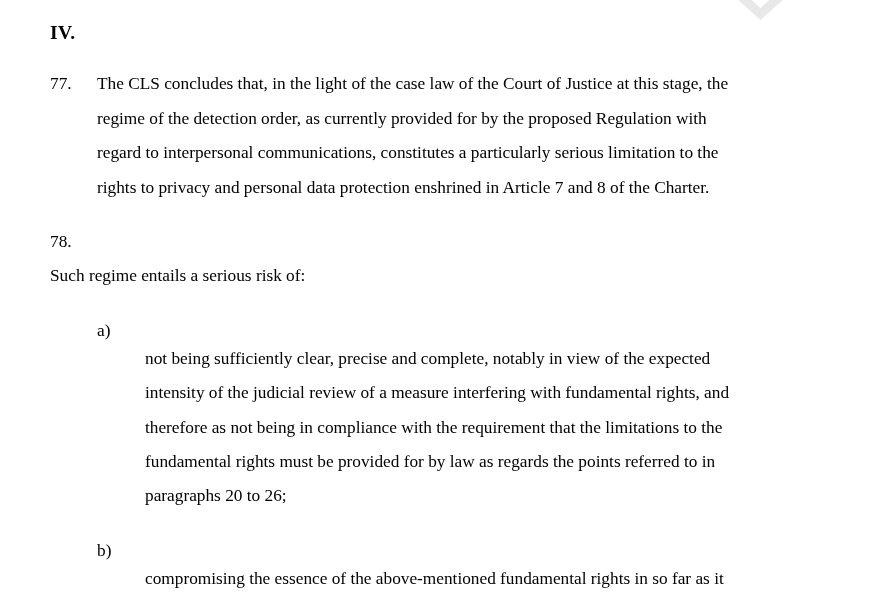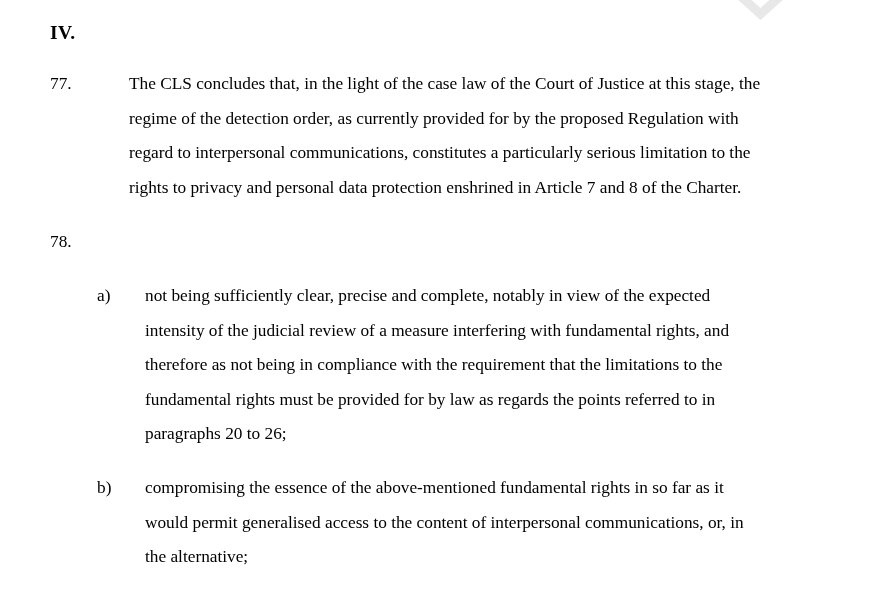--- a/index.html
+++ b/index.html
@@ -42,21 +42,20 @@
   }
   .heading .title {
     text-decoration: underline;
     text-decoration-thickness: 2px;
     text-underline-offset: 4px;
   }
   .para {
     display: flex;
     font-size: 17.3px;
     line-height: 34.4px;
-    gap: 32px;
   }
   .para .pnum {
     flex: none;
     width: 47px;
   }
   .para .ptext {
     white-space: pre-line;
   }
   .para-first { margin-top: 23px; }
   .para-next  { margin-top: 20px; flex-direction: column; }
@@ -66,20 +65,21 @@
     margin-top: 20px;
     font-size: 17.3px;
     line-height: 34.4px;
   }
   .subitem .letter {
     flex: none;
     width: 48px;
   }
   .subitem .ptext {
     white-space: pre-line;
+    margin-top: 28px;
   }
 </style>
 </head>
 <body>
 
 <div class="page">
 
   <svg class="watermark" width="60" height="20" viewBox="0 0 60 20" aria-hidden="true">
     <path d="M 4 -9 L 29.5 14 L 55 -9" fill="none" stroke-width="9" stroke="#e8e8e8"></path>
   </svg>
@@ -93,20 +93,21 @@
     <div class="para para-first">
       <span class="pnum">77.</span>
       <div class="ptext">The CLS concludes that, in the light of the case law of the Court of Justice at this stage, the
 regime of the detection order, as currently provided for by the proposed Regulation with
 regard to interpersonal communications, constitutes a particularly serious limitation to the
 rights to privacy and personal data protection enshrined in Article 7 and 8 of the Charter.</div>
     </div>
 
     <div class="para para-next">
       <span class="pnum">78.</span>
+      <div class="ptext">Such regime entails a serious risk of:</div>
     </div>
 
     <div class="subitem">
       <span class="letter">a)</span>
       <div class="ptext">not being sufficiently clear, precise and complete, notably in view of the expected
 intensity of the judicial review of a measure interfering with fundamental rights, and
 therefore as not being in compliance with the requirement that the limitations to the
 fundamental rights must be provided for by law as regards the points referred to in
 paragraphs 20 to 26;</div>
     </div>

